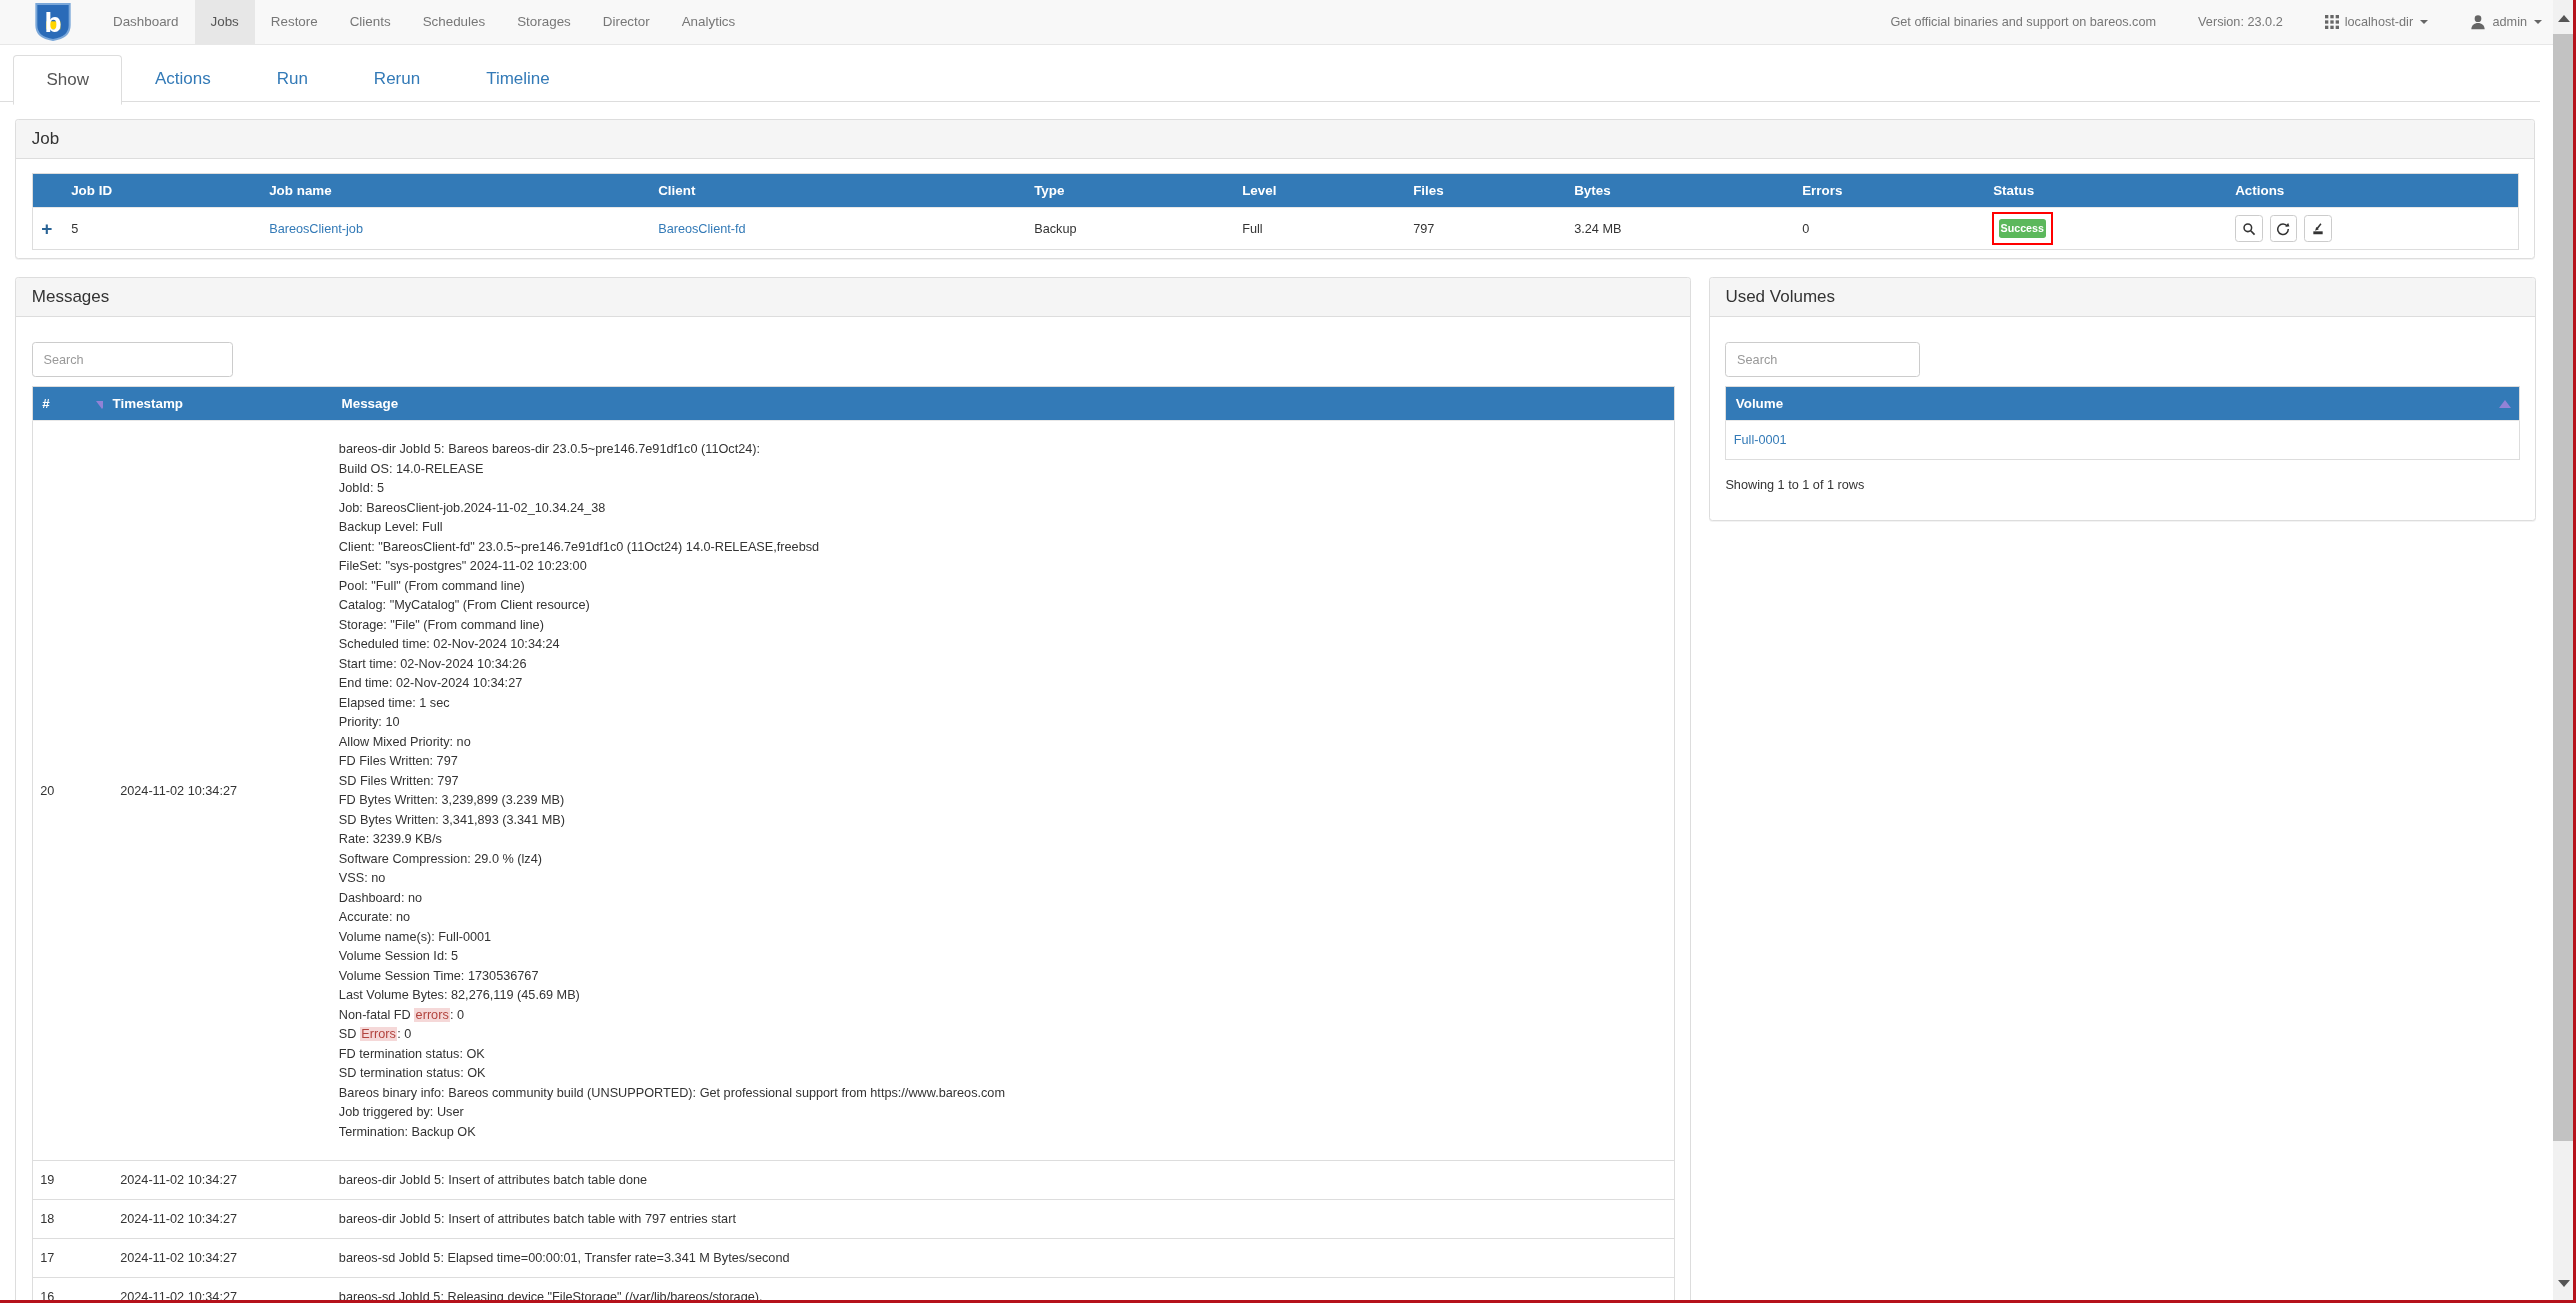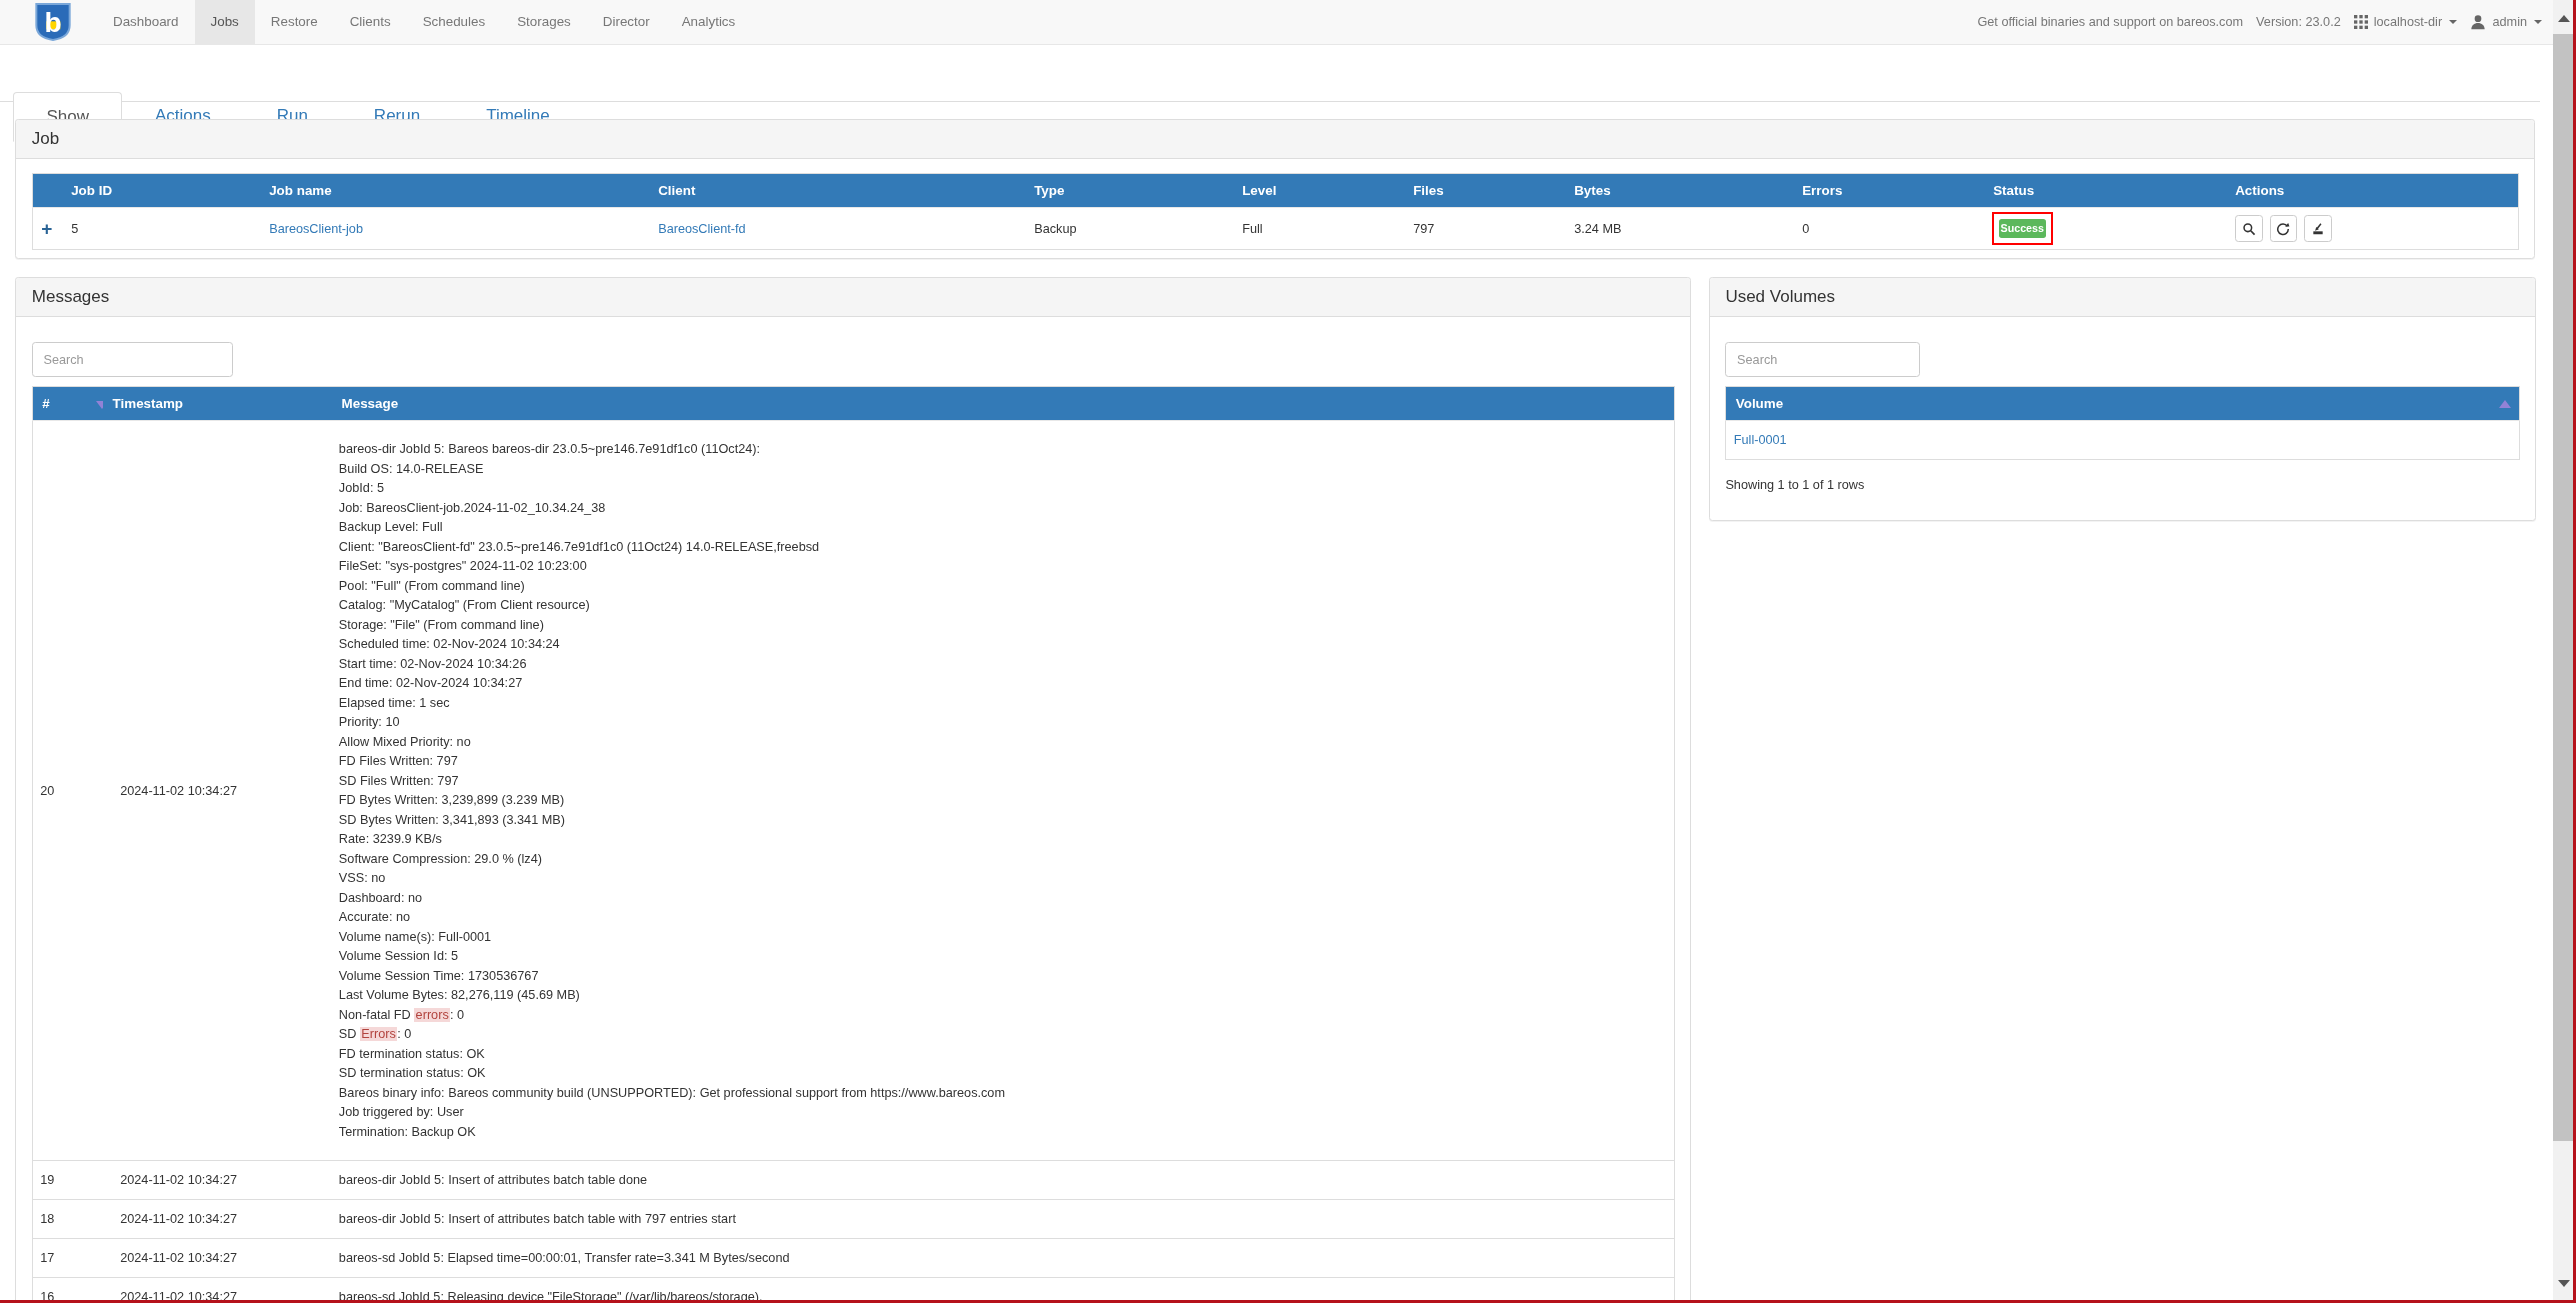--- a/index.html
+++ b/index.html
@@ -10,31 +10,31 @@
   }
   a{color:#337ab7;text-decoration:none;}
 
   
   .navbar{position:absolute;left:0;top:0;width:2553px;height:44px;background:#f8f8f8;
     border-bottom:0.7px solid #e7e7e7;display:flex;align-items:center;}
   .brand{margin-left:32px;display:flex;align-items:center;}
   .nav-items{list-style:none;margin:0 0 0 23px;padding:0;display:flex;height:44px;}
   .nav-items li a{display:block;padding:0 16px;line-height:44px;font-size:13.4px;color:#777;}
   .nav-items li.active a{background:#e7e7e7;color:#555;}
-  .nav-right{margin-left:auto;margin-right:10.7px;display:flex;align-items:center;gap:13px;
+  .nav-right{margin-left:auto;margin-right:10.7px;display:flex;align-items:center;gap:42px;
     font-size:12.7px;color:#777;}
   .nav-right .drop{display:flex;align-items:center;gap:6px;color:#777;cursor:pointer;}
   .caret-sm{width:0;height:0;border-left:4px solid transparent;border-right:4px solid transparent;
     border-top:4.7px solid #666;display:inline-block;margin-left:1.3px;}
 
   
   .tabs{position:absolute;left:0;top:54px;width:2540px;height:48px;border-bottom:0.7px solid #ddd;
     padding-left:13.4px;box-sizing:border-box;}
   .tabs ul{list-style:none;margin:0;padding:0;display:flex;height:48px;}
-  .tabs li a{display:block;font-size:17px;line-height:47px;padding:0 32px;border:0.7px solid transparent;margin-top:37px;}
+  .tabs li a{display:block;font-size:17px;line-height:47px;padding:0 32px;border:0.7px solid transparent;}
   .tabs li.active a{background:#fff;color:#555;border:0.7px solid #ddd;border-bottom-color:#fff;
     border-radius:4px 4px 0 0;position:relative;top:0.7px;height:48px;}
 
   
   .panel{position:absolute;background:#fff;border:0.7px solid #ddd;border-radius:3.4px;
     box-shadow:0 0.7px 0.7px rgba(0,0,0,.05);box-sizing:border-box;}
   .panel-heading{height:38px;background:#f5f5f5;border-bottom:0.7px solid #ddd;
     border-radius:3.4px 3.4px 0 0;display:flex;align-items:center;padding-left:15.4px;
     font-size:17px;color:#333;}
   .panel-job{left:15.4px;top:119px;width:2520px;height:140px;}

